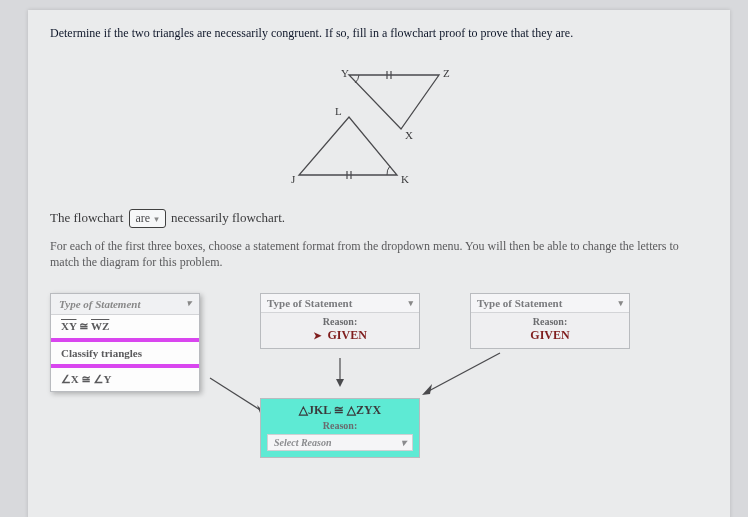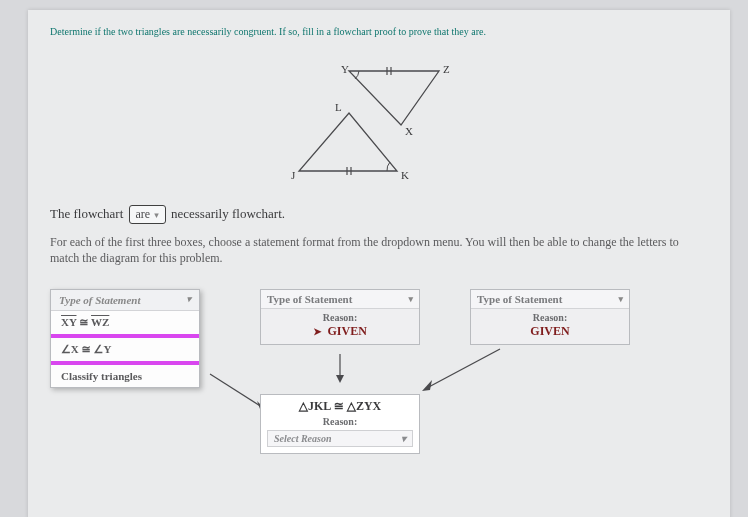--- a/index.html
+++ b/index.html
@@ -12,22 +12,22 @@
   color: #4a4a4d;
 }
 .page {
   background: #eaebec;
   margin: 10px 18px 0 28px;
   padding: 16px 22px 0 22px;
   min-height: 510px;
   box-shadow: 0 0 4px rgba(0,0,0,0.15);
 }
 .prompt {
-  font-size: 10px;
-  color: #0f766e;
+  font-size: 12px;
+  color: #0f172a;
   margin-bottom: 10px;
 }
 .diagram {
   text-align: center;
   padding: 6px 0 10px 0;
 }
 .sentence {
   font-size: 13px;
   color: #3a3a3c;
   margin: 8px 0 10px 0;
@@ -102,21 +102,21 @@
 .dropdown .head .caret { font-size: 9px; }
 .dropdown .opt {
   padding: 5px 10px;
   border-bottom: 4px solid #d946ef;
   color: #5a5a5c;
 }
 .dropdown .opt:last-child { border-bottom: none; }
 .concl {
   position: absolute;
   border: 1px solid #b9bbbf;
-  background: #ffffff;
+  background: #5eead4;
 }
 .concl .stmt {
   text-align: center;
   font-size: 12px;
   padding: 4px 0 2px 0;
   color: #3a3a3c;
 }
 .concl .rl {
   text-align: center;
   font-size: 10px;
@@ -185,22 +185,22 @@
   <div class="flow">
 
     <div class="dropdown" style="left:0px; top:0px; width:150px;">
       <div class="head">
         <span>Type of Statement</span>
         <span class="caret">▾</span>
       </div>
       <div class="opt">
         <span class="overline">XY</span> ≅ <span class="overline">WZ</span>
       </div>
+      <div class="opt">Classify triangles</div>
       <div class="opt">∠X ≅ ∠Y</div>
-      <div class="opt">Classify triangles</div>
     </div>
 
     <div class="box" style="left:210px; top:0px; width:160px;">
       <div class="typebar">
         <span>Type of Statement</span>
         <span class="caret">▾</span>
       </div>
       <div class="reason-label">Reason:</div>
       <div class="reason-val">
         <span style="font-size:10px;">➤</span>&nbsp;

